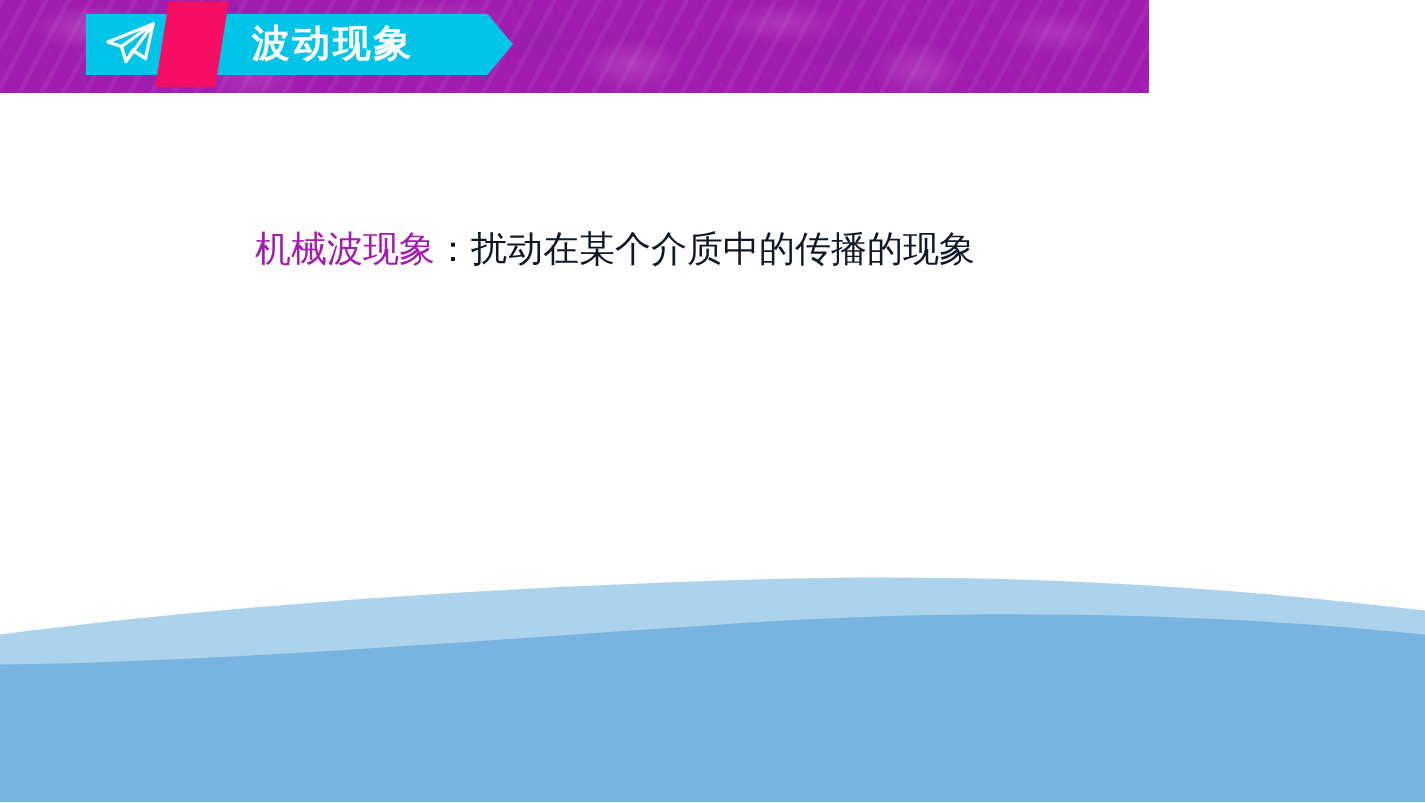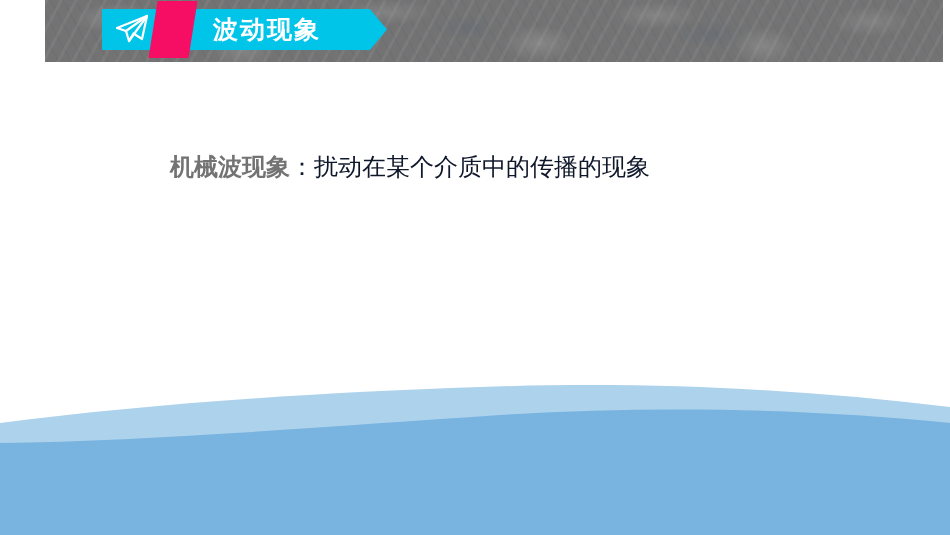--- a/index.html
+++ b/index.html
@@ -19,25 +19,24 @@
     height: 535px;
     background: #ffffff;
     overflow: hidden;
   }
 
   
   .header-band {
     position: absolute;
     left: 0;
     top: 0;
-    width: 898px;
+    width: 766px;
     height: 62px;
-    background-color: #737373;
+    background-color: #a21caf;
     overflow: hidden;
-    margin-left: 45px;
   }
   .header-texture {
     position: absolute;
     inset: 0;
     opacity: 0.55;
     background-image:
       radial-gradient(ellipse 60px 22px at 8% 30%, rgba(255,255,255,0.30), rgba(255,255,255,0) 70%),
       radial-gradient(ellipse 48px 30px at 22% 80%, rgba(255,255,255,0.22), rgba(255,255,255,0) 70%),
       radial-gradient(ellipse 70px 18px at 38% 20%, rgba(255,255,255,0.20), rgba(255,255,255,0) 70%),
       radial-gradient(ellipse 52px 26px at 55% 70%, rgba(255,255,255,0.26), rgba(255,255,255,0) 70%),
@@ -95,22 +94,22 @@
   
   .body-line {
     position: absolute;
     left: 170px;
     top: 150px;
     font-size: 24px;
     line-height: 34px;
     white-space: nowrap;
   }
   .body-line .emph {
-    color: #737373;
-    font-weight: bold;
+    color: #a21caf;
+    font-weight: normal;
   }
   .body-line .rest {
     color: #0f172a;
   }
 
   
   .wave-area {
     position: absolute;
     left: 0;
     bottom: 0;

